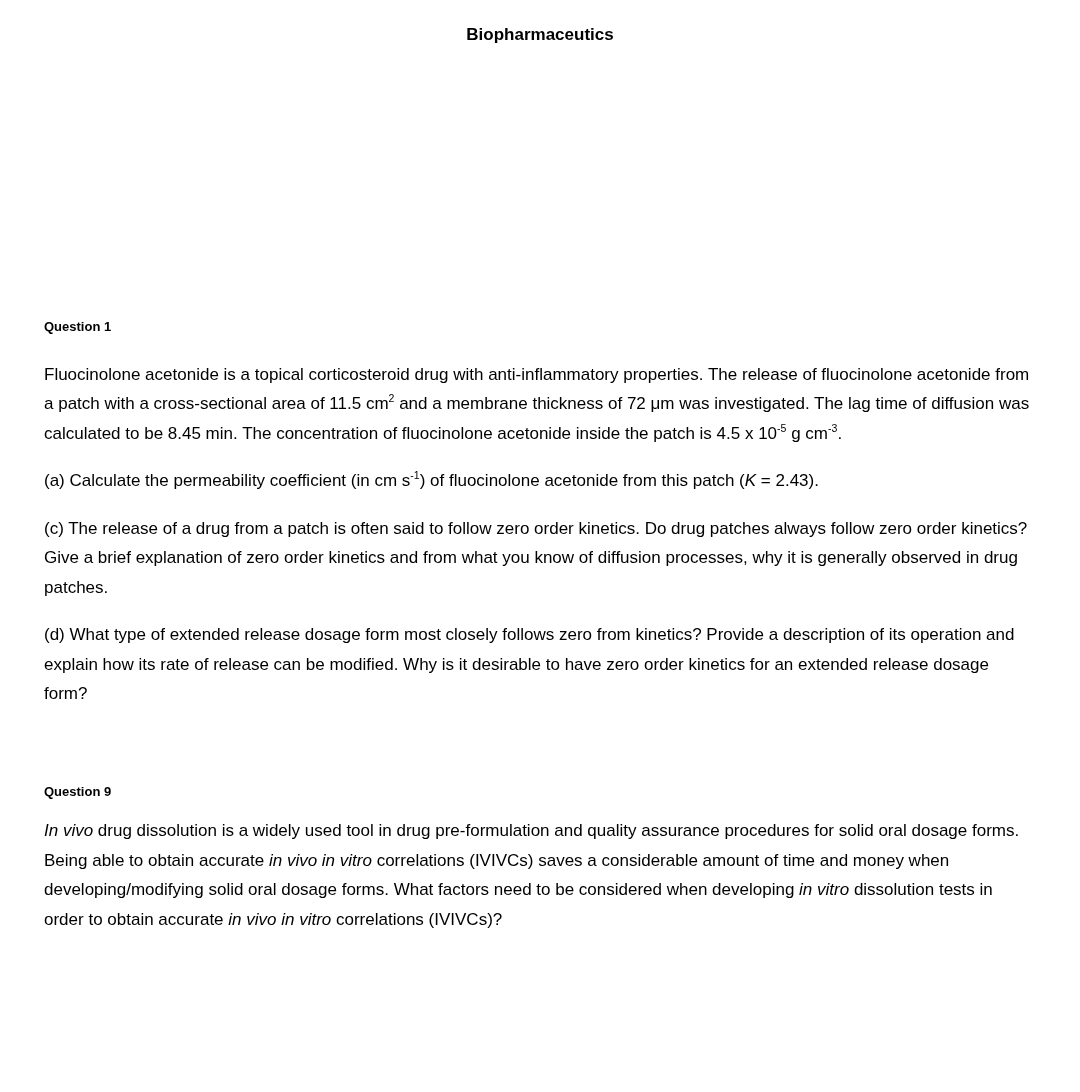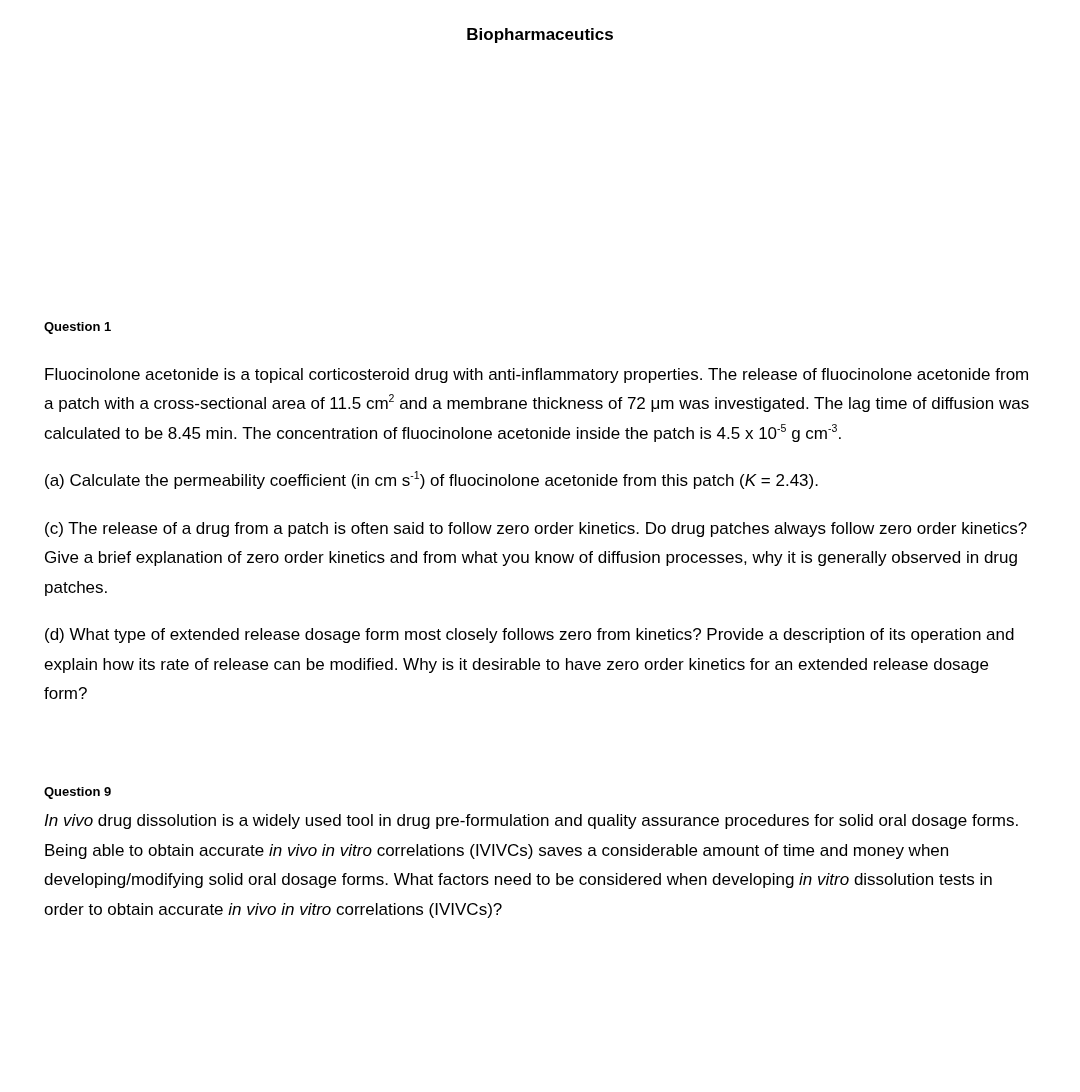--- a/index.html
+++ b/index.html
@@ -39,21 +39,21 @@
   }
   .q2-heading {
     margin-top: 68px;
   }
   .para {
     margin: 18px 0 0 0;
     line-height: 29.5px;
     max-width: 992px;
   }
   .para-tight {
-    margin-top: 0;
+    margin-top: 10px;
   }
   sup {
     font-size: 0.62em;
     line-height: 0;
     vertical-align: super;
   }
 </style>
 </head>
 <body>
 

